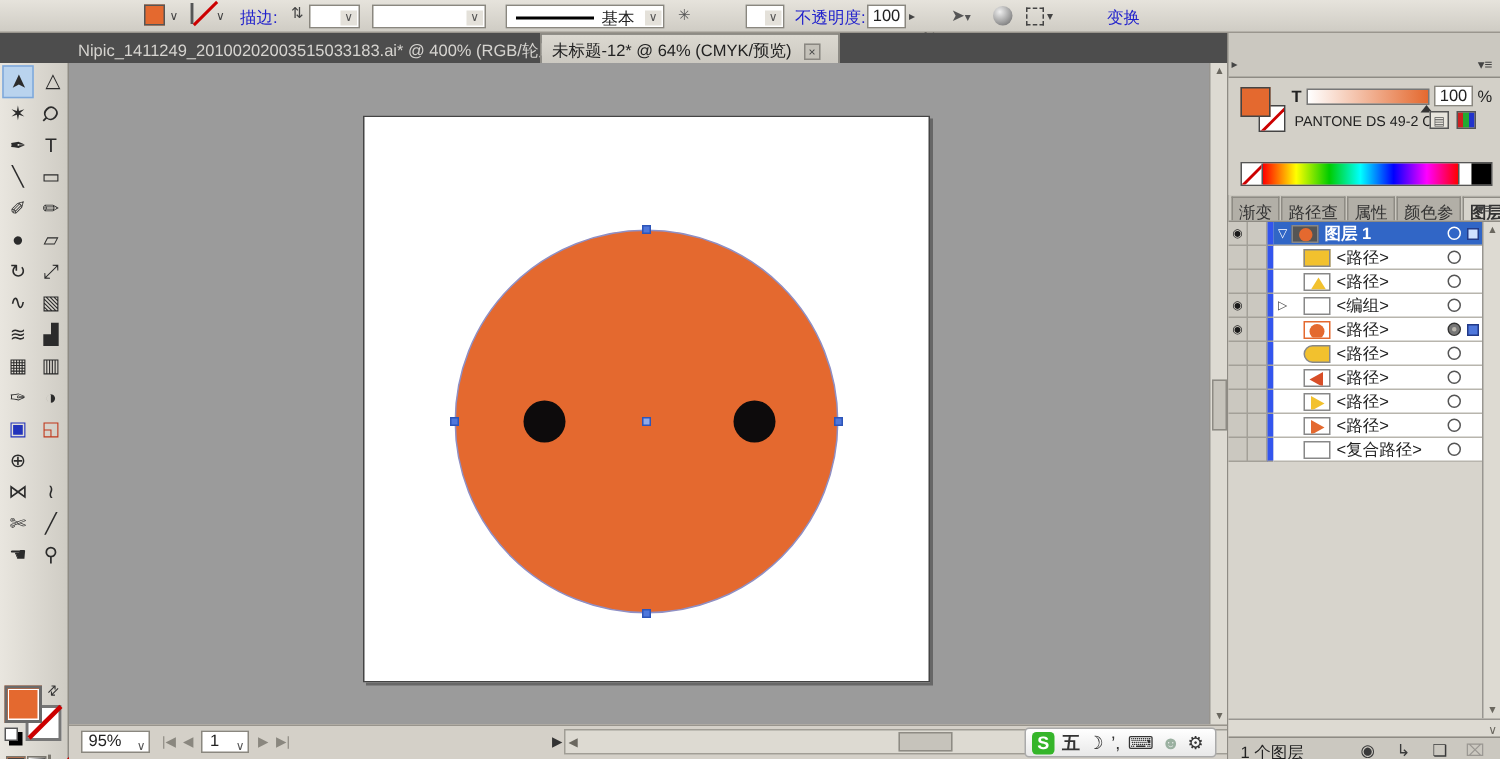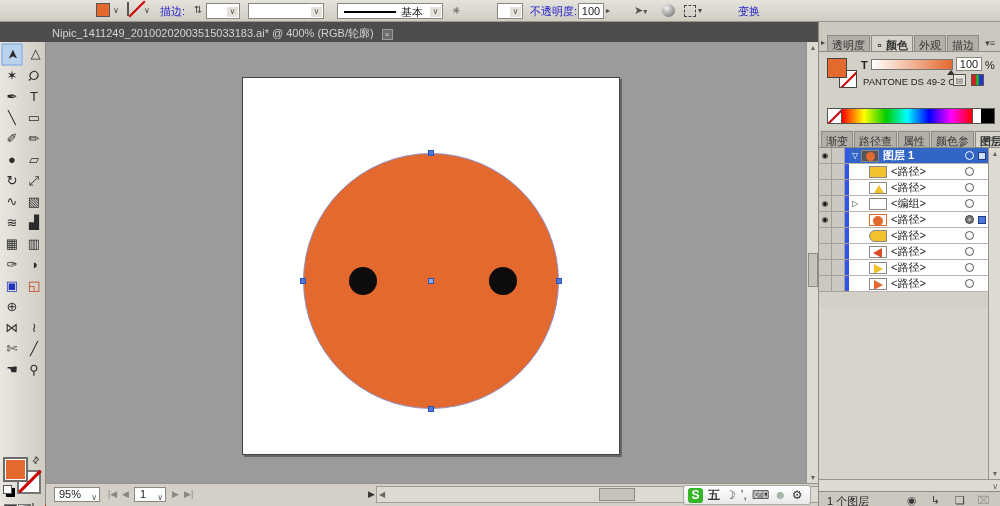--- a/index.html
+++ b/index.html
@@ -175,20 +175,24 @@
     <span class="abs" style="left:634px;top:4px;color:#555;font-size:11px">➤<span style="font-size:8px">▾</span></span>
     <span class="abs ball" style="left:662px"></span>
     <span class="abs dashed-sq" style="left:684px"></span>
     <span class="abs dd-arrow" style="left:698px">▾</span>
     <span class="abs cb-link" style="left:738px">变换</span>
   </div>
 
   <div id="tabstrip" class="abs">
     <span class="abs doc-tab-inactive" style="left:52px">
       <span>Nipic_1411249_20100202003515033183.ai* @ 400% (RGB/轮廓)</span>
+      <span class="tab-close">×</span>
+    </span>
+    <span class="abs doc-tab-active">
+      <span>未标题-12* @ 64% (CMYK/预览)</span>
       <span class="tab-close">×</span>
     </span>
   </div>
   <div id="tabstrip-right" class="abs"></div>
 
   <div id="toolbox" class="abs">
     <div id="toolgrid">
         <div class="tool sel rot">➤</div>
         <div class="tool rot">▷</div>
         <div class="tool">✶</div>
@@ -280,26 +284,20 @@
       <span class="ime-i">’,</span>
       <span class="ime-i">⌨</span>
       <span class="ime-i ime-dim">☻</span>
       <span class="ime-i">⚙</span>
     </div>
   </div>
 
   <div id="dock" class="abs">
     <span class="abs" style="left:2px;top:16px;font-size:8px;color:#444">▸</span>
 
-    <div class="ptab-row" style="left:8px;top:13px">
-        <span class="ptab">透明度</span>
-        <span class="ptab active">∘ 颜色</span>
-        <span class="ptab">外观</span>
-        <span class="ptab">描边</span>
-      </div>
     <span class="pmenu" style="right:5px;top:16px">▾≡</span>
 
     <div class="panel-body" style="top:29px;width:182px;height:79px">
       <div id="cp-fill"></div>
       <div id="cp-stroke"></div>
       <span class="abs" style="left:42px;top:7px;font-weight:bold">T</span>
       <div id="tint-slider"></div>
       <div id="tint-handle"></div>
       <span class="abs sunken" id="tint-value">100</span>
       <span class="abs" style="left:166px;top:7px">%</span>
@@ -428,20 +426,32 @@
             <div class="lcell"></div>
             <div class="lbar"></div>
             <div class="lcontent">
               <span class="lexp"></span>
               <span style="width: 8px;"></span>
               <span class="lthumb t-otrir"></span>
               <span class="lname">&lt;路径&gt;</span>
               <span class="ltarget"></span>
             </div>
           </div>
+          <div class="lrow">
+            <div class="lcell"></div>
+            <div class="lcell"></div>
+            <div class="lbar"></div>
+            <div class="lcontent">
+              <span class="lexp"></span>
+              <span style="width: 8px;"></span>
+              <span class="lthumb t-white"></span>
+              <span class="lname">&lt;复合路径&gt;</span>
+              <span class="ltarget"></span>
+            </div>
+          </div>
         </div>
       <div id="layers-vscroll">
         <div class="scr-arrow" style="position:absolute;top:2px">▲</div>
         <div class="scr-arrow" style="position:absolute;bottom:2px">▼</div>
       </div>
       <div id="layers-hscroll">
         <span class="abs" style="right:2px;top:2px;font-size:8px;color:#6a675f">∨</span>
       </div>
       <div id="layers-footer">
         <span class="abs" style="left:8px;top:2px">1 个图层</span>

